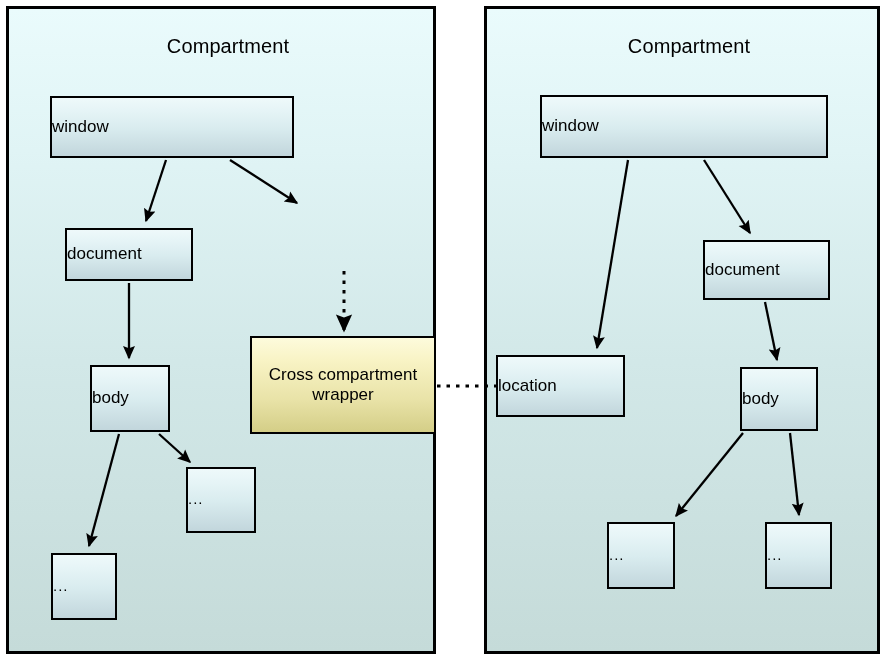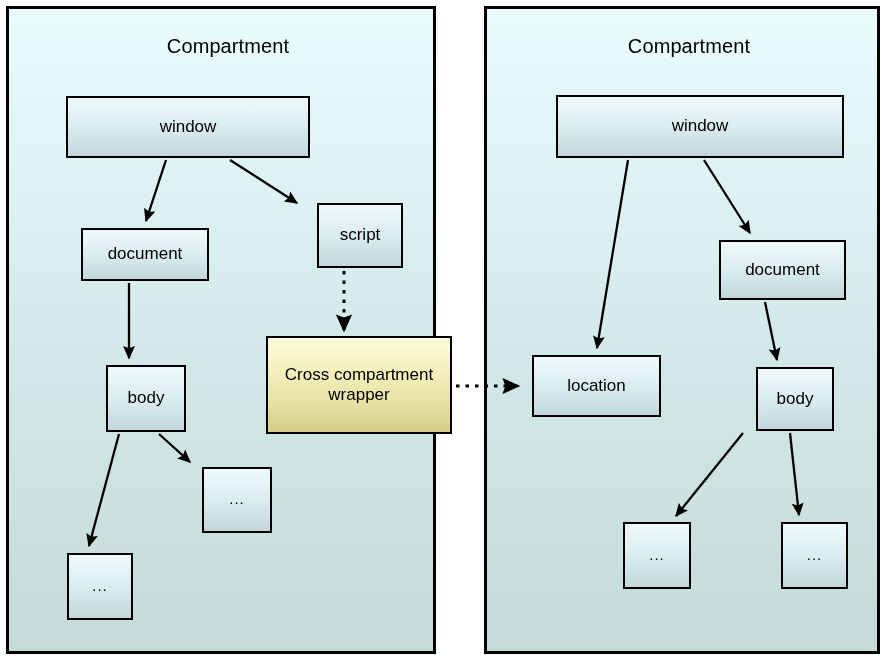--- a/index.html
+++ b/index.html
@@ -36,26 +36,25 @@
     white-space: nowrap;
     margin-left: 7px;
   }
   .node {
     position: absolute;
     box-sizing: border-box;
     border: 2.5px solid #000000;
     background: linear-gradient(to bottom, #eef9fa 0%, #e7f5f7 18%, #d9ecef 52%, #c2d6dc 100%);
     display: flex;
     align-items: center;
-    justify-content: center;
+    justify-content: flex-start;
     font-size: 17px;
     color: #000000;
     line-height: 1.18;
     text-align: center;
-    margin-left: 16px;
   }
   .node.wrapper {
     background: linear-gradient(to bottom, #fdfbdc 0%, #f8f3c4 25%, #e9e3a8 65%, #d4ce87 100%);
     font-size: 17px;
     padding: 0 6px;
   }
   .node.ellipsis {
     font-size: 15px;
     letter-spacing: 1px;
     padding-bottom: 2px;
@@ -115,43 +114,40 @@
 
     <line x1="790" y1="433" x2="799" y2="515" stroke="#000000" stroke-width="2.3" marker-end="url(#arrowhead)"></line>
   </svg>
 
   <div class="node" style="left:50px; top:96px; width:244px; height:62px;">
     <span>window</span>
   </div>
   <div class="node" style="left:65px; top:228px; width:128px; height:53px;">
     <span>document</span>
   </div>
-  <div class="node" style="left:301px; top:203px; width:86px; height:65px;">
-    <span>script</span>
-  </div>
   <div class="node" style="left:90px; top:365px; width:80px; height:67px;">
     <span>body</span>
   </div>
   <div class="node ellipsis" style="left:186px; top:467px; width:70px; height:66px;">
     <span>...</span>
   </div>
   <div class="node ellipsis" style="left:51px; top:553px; width:66px; height:67px;">
     <span>...</span>
   </div>
   <div class="node wrapper" style="left:250px; top:336px; width:186px; height:98px;">
     <span>Cross compartment wrapper</span>
   </div>
 
   <div class="node" style="left:540px; top:95px; width:288px; height:63px;">
     <span>window</span>
   </div>
   <div class="node" style="left:703px; top:240px; width:127px; height:60px;">
     <span>document</span>
   </div>
-  <div class="node" style="left:516px; top:355px; width:129px; height:62px;">
+  <div class="node" style="left:496px; top:355px; width:129px; height:62px;">
     <span>location</span>
   </div>
   <div class="node" style="left:740px; top:367px; width:78px; height:64px;">
     <span>body</span>
   </div>
   <div class="node ellipsis" style="left:607px; top:522px; width:68px; height:67px;">
     <span>...</span>
   </div>
   <div class="node ellipsis" style="left:765px; top:522px; width:67px; height:67px;">
     <span>...</span>

